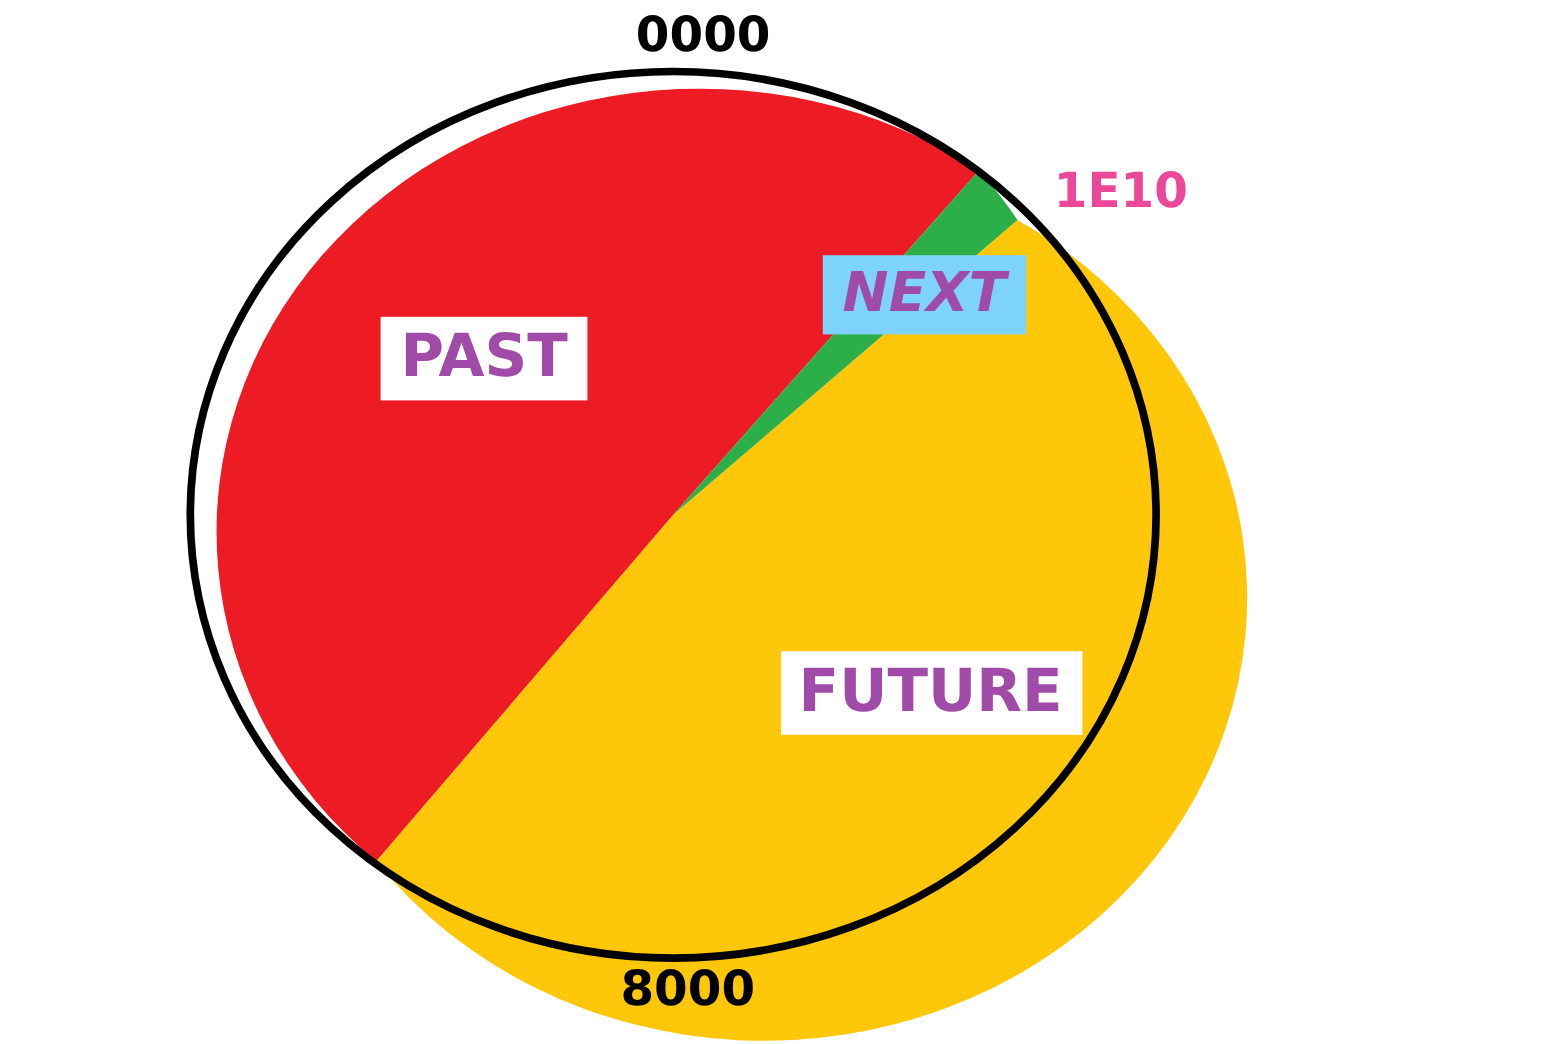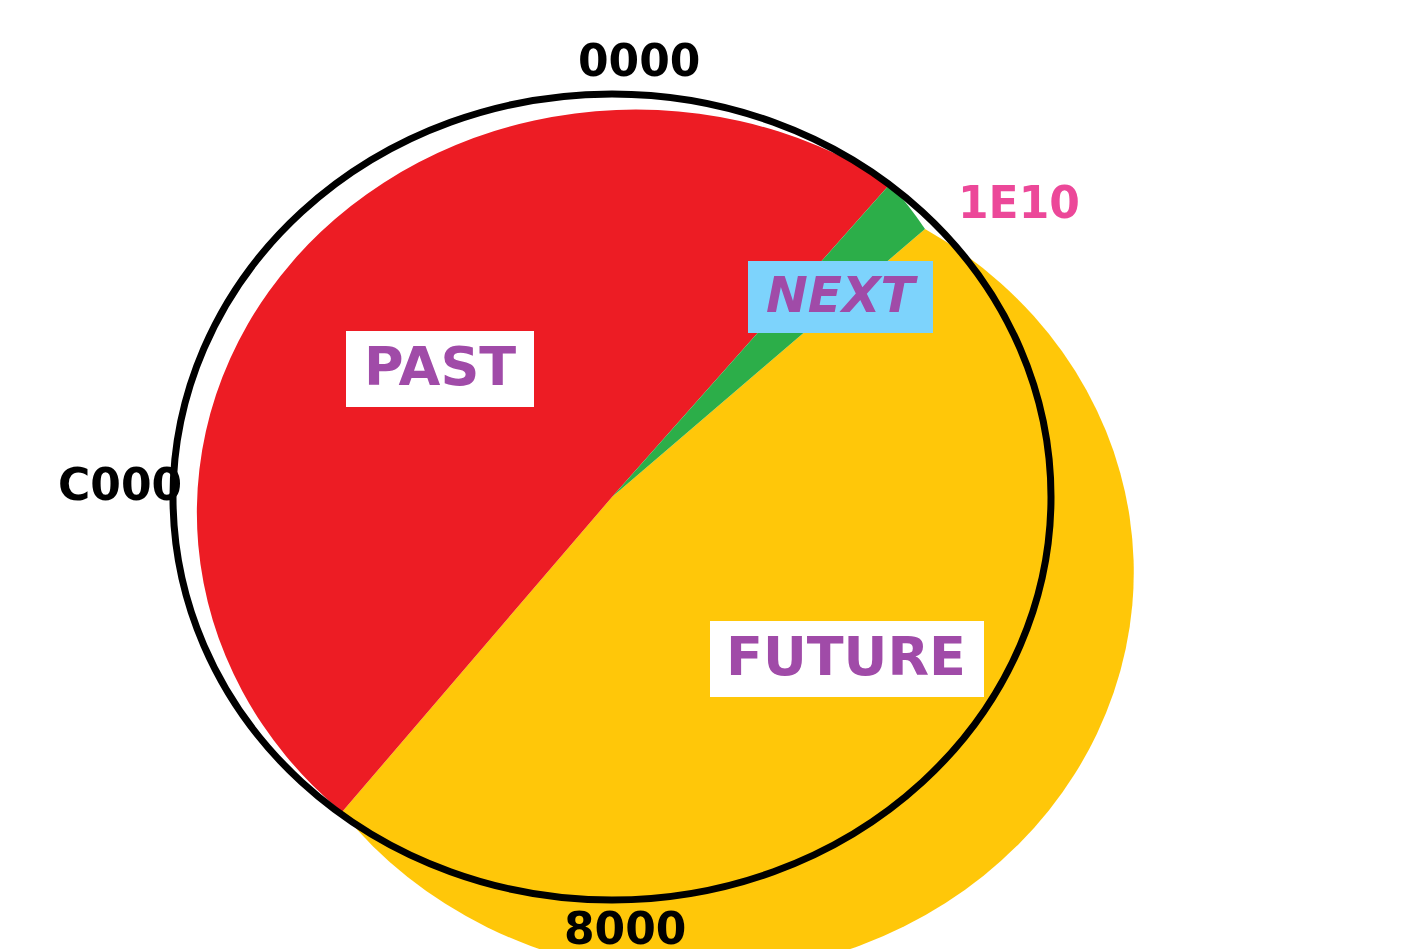--- a/index.html
+++ b/index.html
@@ -13,21 +13,20 @@
     font-family: "DejaVu Sans", "Liberation Sans", sans-serif;
     overflow: hidden;
     position: relative;
   }
   #stage {
     position: absolute;
     left: 0;
     top: 0;
     width: 1404px;
     height: 885px;
-    margin-top: 29px;
   }
   svg#wheel {
     position: absolute;
     left: 0;
     top: 0;
     width: 1404px;
     height: 949px;
   }
   .rim-label {
     position: absolute;
@@ -43,21 +42,21 @@
     position: absolute;
     background: #ffffff;
     color: #A04BA8;
     font-family: "DejaVu Sans", "Liberation Sans", sans-serif;
     font-weight: bold;
     white-space: nowrap;
     line-height: 1;
     padding: 9px 18px 13px 18px;
     box-sizing: border-box;
   }
-  #label-past     { left: 346px; top: 302px;  font-size: 54px; }
+  #label-past     { left: 346px; top: 288px;  font-size: 54px; }
   #label-next     { left: 748px; top: 232px;  font-size: 50px; }
   #label-future   { left: 710px; top: 592px;  font-size: 54px; padding-left: 16px; }
 
   #rim-0000 { left: 578px;  top: 10px;  }
   #rim-1e00 { left: 906px;  top: 108px; }
   #rim-1e10 { left: 958px;  top: 152px; }
   #rim-4000 { left: 1076px; top: 434px; }
   #rim-c000 { left: 58px;   top: 434px; }
   #rim-8000 { left: 564px;  top: 878px; }
 </style>
@@ -73,19 +72,18 @@
     <path d="M 612 468 L 342 783 A 439 403 0 0 1 890 155 Z" fill="#ED1C24" stroke="none"></path>
 
     <path d="M 612 468 L 890 155 A 439 403 0 0 1 925 200 Z" fill="#2CAE49" stroke="none"></path>
 
     <ellipse cx="612" cy="468" rx="439" ry="403" fill="none" stroke="#000000" stroke-width="7"></ellipse>
   </svg>
 
   <div class="rim-label" id="rim-0000" style="color: rgb(0, 0, 0);">0000</div>
   <div class="rim-label" id="rim-1e10" style="color: #ec4899;">1E10</div>
   <div class="rim-label" id="rim-8000" style="color: rgb(0, 0, 0);">8000</div>
-  <div class="rim-label" id="rim-c000" style="color: rgb(0, 0, 0);">C000</div>
 
   <div class="region-label" id="label-past" style="color: rgb(160, 75, 168); background: rgb(255, 255, 255);">PAST</div>
   <div class="region-label" id="label-next" style="color: rgb(160, 75, 168); background: #7dd3fc; font-style: italic;">NEXT</div>
   <div class="region-label" id="label-future" style="color: rgb(160, 75, 168); background: rgb(255, 255, 255);">FUTURE</div>
 
 </div>
 
 </body></html>

